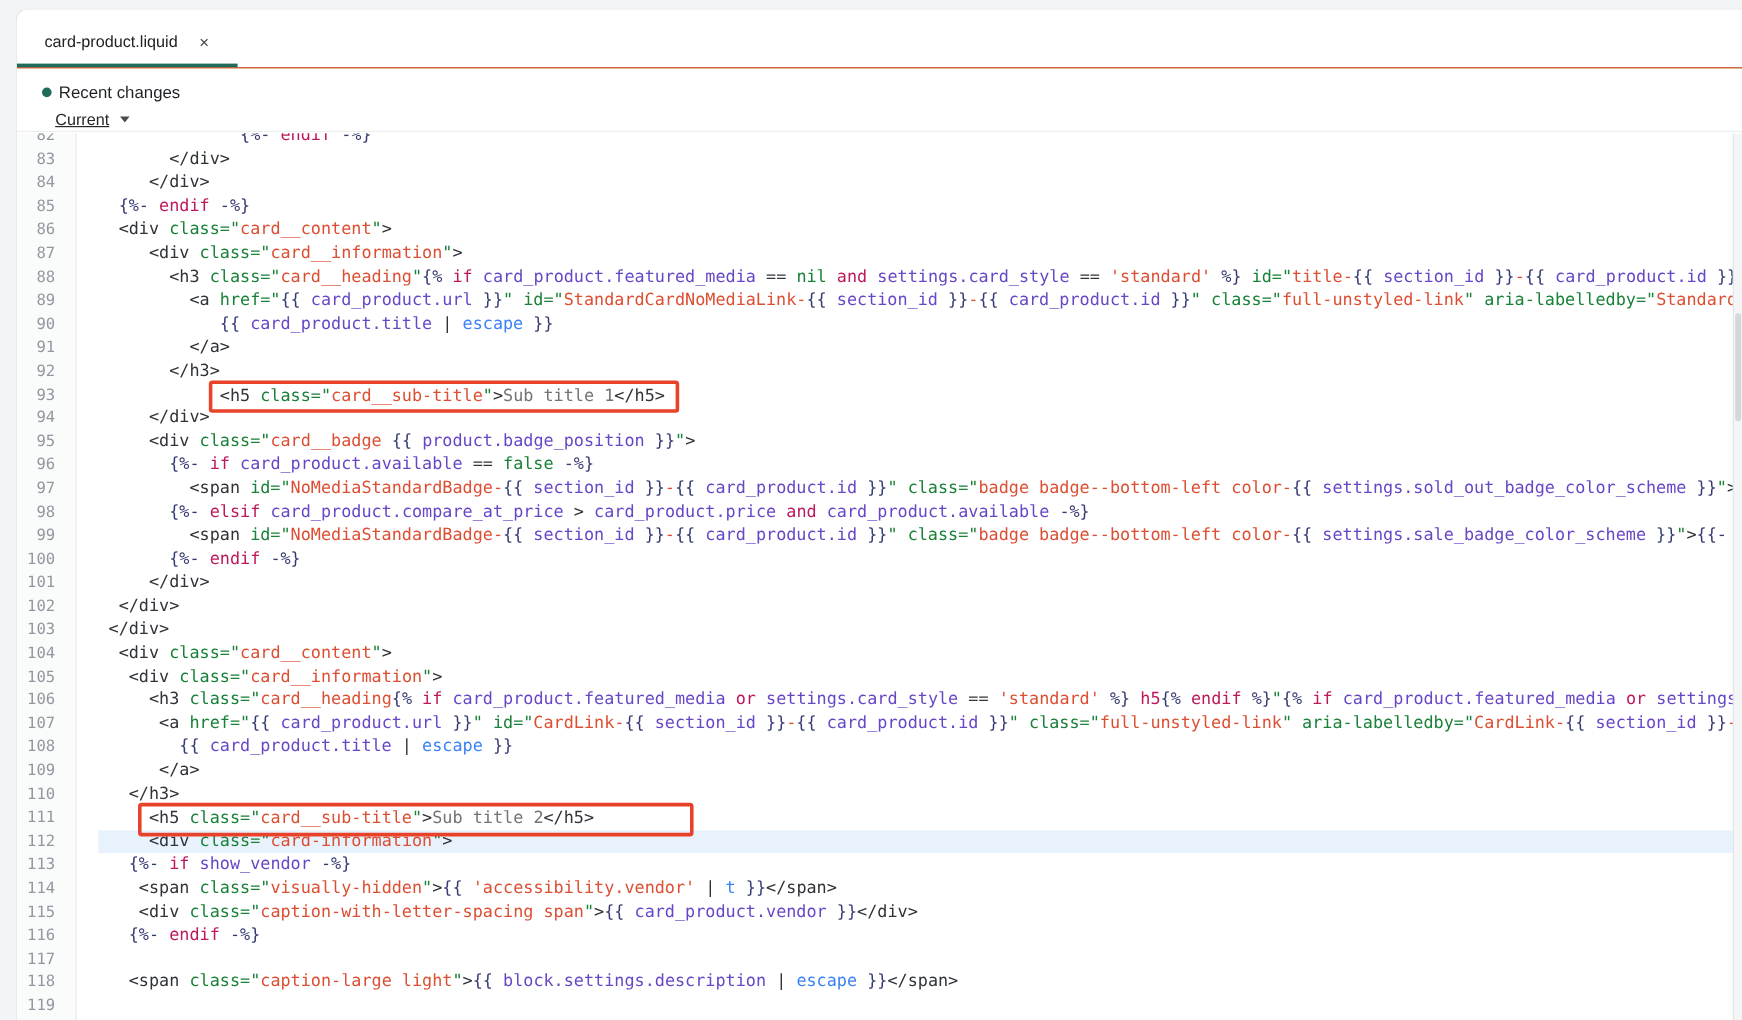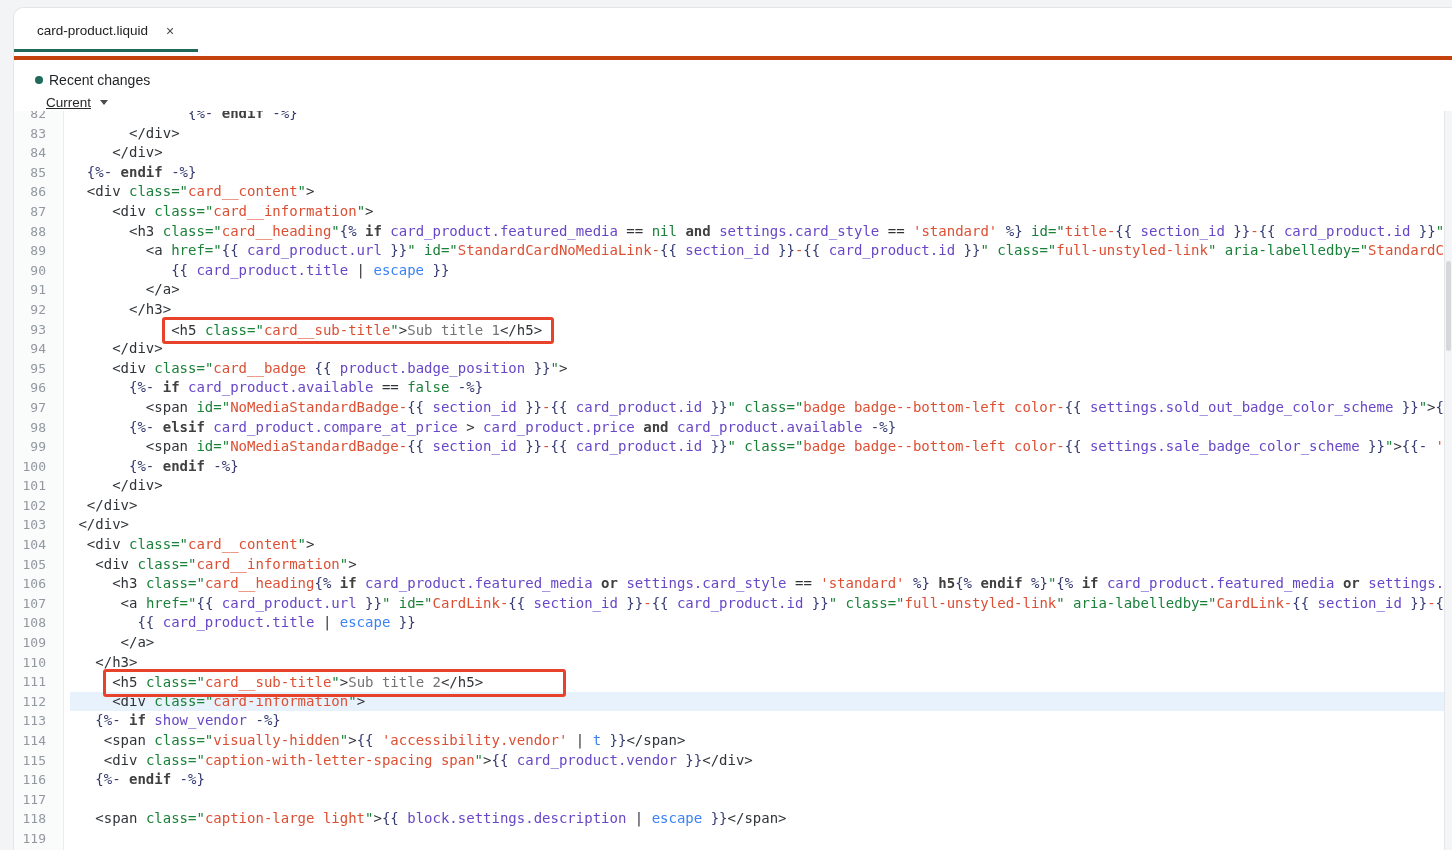--- a/index.html
+++ b/index.html
@@ -11,21 +11,21 @@
   }
   .panel{
     position:absolute;left:13px;top:7px;right:0;bottom:0;
     background:#ffffff;
     border-top:1px solid #e4e5e7;border-left:1px solid #e4e5e7;
     border-top-left-radius:10px;
     overflow:hidden;
     box-sizing:border-box;
   }
   
-  .tabbar{height:48px;border-bottom:4px solid #c2410c;display:flex;align-items:center;}
+  .tabbar{height:48px;border-bottom:1px solid #c2410c;display:flex;align-items:flex-end;}
   .tab{
     height:40px;display:inline-flex;align-items:center;gap:16px;
     padding:0 22px 0 23px;cursor:pointer;
     border-bottom:3px solid #1f6a58;box-sizing:border-box;
     font-size:13.5px;color:#202223;
   }
   .tab-close{font-size:14px;color:#44474a;line-height:1;padding:2px;cursor:pointer;}
   
   .rc-header{height:53px;border-bottom:1px solid #eceeef;box-sizing:border-box;}
   .status-row{display:flex;align-items:center;padding:10px 0 0 21px;height:20px;text-align:center;}
@@ -37,21 +37,21 @@
     display:inline-block;width:0;height:0;margin-left:9px;
     border-left:4.5px solid transparent;border-right:4.5px solid transparent;
     border-top:5.5px solid #4a4d50;
   }
   
   .codewrap{
     position:absolute;top:103px;left:0;right:0;bottom:0;
     overflow:hidden;background:#fff;
   }
   .gutter-bg{position:absolute;left:0;top:0;bottom:0;width:49px;background:#fafbfb;border-right:1px solid #ebecee;}
-  .scroller{position:relative;margin-top:-7px;display:flex;}
+  .scroller{position:relative;margin-top:-7px;display:flex;gap:12px;}
   .gutter-col{width:49px;flex:none;box-sizing:border-box;padding-right:16px;text-align:right;border-right:1px solid transparent;}
   .code-col{flex:1;min-width:0;padding-left:7px;}
   .ln,.code-line{
     height:19.6px;line-height:19.6px;white-space:pre;
     font-family:"DejaVu Sans Mono", "Liberation Mono", monospace;
     font-size:14px;
   }
   .ln{font-size:13px;color:#9298a0;}
   .code-line.hl{background:#e8f2fc;}
   
@@ -59,21 +59,21 @@
     display:inline-block;vertical-align:top;position:relative;z-index:2;
     border:3px solid #e8432a;border-radius:3px;
     margin:-3px 0 0 -9px;padding:1px 9px 1px 6px;
   }
   .code-box.wide{padding-right:80px;}
   
   .tk-t{color:#303438;}                 
   .tk-p{color:#303438;}                 
   .tk-x{color:#737373;}                 
   .tk-a{color:#1a8139;}                 
-  .tk-k{color:#404040;font-weight:bold;}
+  .tk-k{color:#be185d;font-weight:normal;}
   .tk-m{color:#1a8139;}                 
   .tk-s{color:#dc4f33;}                 
   .tk-b{color:#353b72;}                 
   .tk-v{color:#6847c7;}                 
   .tk-f{color:#3b82f6;}                 
   
   .vscroll{position:absolute;top:0;right:0;bottom:0;width:8px;background:#f4f5f6;border-left:1px solid #e3e5e7;z-index:6;box-sizing:border-box;}
   .vthumb{position:absolute;left:1px;right:1px;top:150px;height:90px;background:#d5d7da;border-radius:4px;}
 </style>
 </head>

